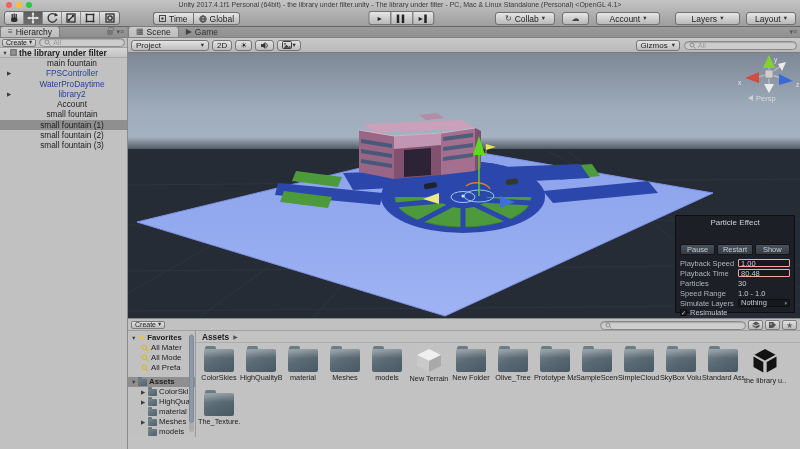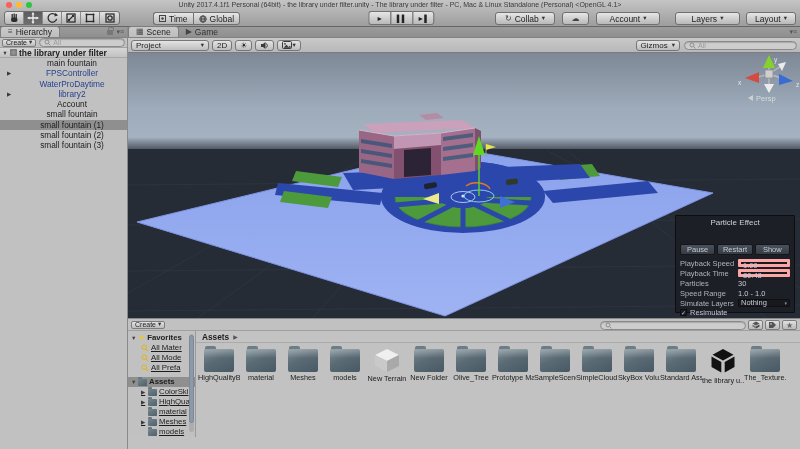--- a/index.html
+++ b/index.html
@@ -98,21 +98,21 @@
   
   #particle-panel{position:absolute;left:547px;top:162px;width:120px;height:98px;
     background:rgba(28,31,37,.97);border:1px solid #0c0e11;border-radius:1px;
     color:#c2c6cc;font-size:7.5px;padding:2px 4px;}
   .pp-title{text-align:center;font-size:8px;color:#cfd3d8;height:10px;line-height:10px;}
   .pp-btns{display:flex;gap:2px;margin:16px 0 3px;}
   .pp-btn{flex:1;height:11px;line-height:10px;text-align:center;background:linear-gradient(#4a515c,#363c45);
     border:1px solid #14161a;border-radius:2px;color:#c6cbd2;font-size:7.5px;}
   .pp-row{display:flex;align-items:center;height:10px;}
   .pp-label{width:58px;color:#aeb3ba;}
-  .pp-field{width:52px;height:8px;line-height:8px;background:#17191d;border:3px solid #fca5a5;
+  .pp-field{width:52px;height:8px;line-height:8px;background:#17191d;border:1px solid #fca5a5;
     border-radius:1px;padding:0 2px;color:#c6cbd2;}
   .pp-text{color:#c6cbd2;}
   .pp-drop{width:52px;height:8px;line-height:8px;background:#17191d;border:1px solid #0d0f12;
     border-radius:1px;padding:0 2px;color:#c6cbd2;display:flex;justify-content:space-between;align-items:center;}
   .pp-check{display:flex;align-items:center;gap:3px;height:9px;}
   .cbox{width:7px;height:7px;background:#1b1e23;border:1px solid #0b0d10;border-radius:1px;
     display:flex;align-items:center;justify-content:center;font-size:6px;color:#bcd0e8;line-height:1;}
 
   
   #project{position:absolute;left:128px;top:318px;width:672px;height:131px;background:#c2c2c2;
@@ -120,21 +120,21 @@
   .p-toolbar{height:12px;display:flex;align-items:center;padding:0 3px;gap:3px;
     border-bottom:1px solid #a0a0a0;background:#c1c1c1;position:relative;}
   .p-tb-right{position:absolute;right:3px;top:1px;display:flex;gap:2px;align-items:center;}
   .icbtn{width:15px;height:10px;display:flex;align-items:center;justify-content:center;
     background:linear-gradient(#e0e0e0,#bababa);border:1px solid #7d7d7d;border-radius:2px;font-size:7px;color:#333;}
   .p-content{position:relative;height:106px;display:flex;}
   #ptree{position:relative;width:68px;height:100%;background:#c1c1c1;border-right:1px solid #9a9a9a;
     overflow:hidden;padding-top:2px;}
   .t-row{height:10px;line-height:10px;display:flex;align-items:center;gap:2px;padding-left:3px;
     font-size:7.8px;white-space:nowrap;color:#1c1c1c;}
-  .t-row.l1{padding-left:13px;text-decoration:underline;}
+  .t-row.l1{padding-left:13px;}
   .t-row.selected{background:#8f8f8f;}
   .t-row .arr{font-size:5.5px;color:#3c3c3c;width:5px;flex:none;}
   .t-row .noarr{width:5px;flex:none;}
   .star{color:#e9c53c;font-size:8px;line-height:1;}
   .mini-folder{width:9px;height:7px;background:linear-gradient(150deg,#74858d,#50606a);
     border-radius:1px;position:relative;flex:none;}
   .mini-folder::before{content:"";position:absolute;top:-2px;left:0;width:4px;height:2px;
     background:#68787f;border-radius:1px 1px 0 0;}
   .vscroll{position:absolute;right:1px;top:3px;width:5px;height:98px;background:#adadad;border-radius:3px;}
   .vthumb{position:absolute;left:0;top:1px;width:5px;height:88px;background:#8d99a8;border-radius:3px;
@@ -638,20 +638,24 @@
       </div>
 
       <div id="pgrid-area">
         <div class="breadcrumb">
           <b>Assets</b>
           <span class="bc-arr">▶</span>
         </div>
         <div class="grid">
           <div class="cell">
               <div class="folder-ic"></div>
+              <div class="cell-label">ColorSkies</div>
+            </div>
+          <div class="cell">
+              <div class="folder-ic"></div>
               <div class="cell-label">HighQualityB...</div>
             </div>
           <div class="cell">
               <div class="folder-ic"></div>
               <div class="cell-label">material</div>
             </div>
           <div class="cell">
               <div class="folder-ic"></div>
               <div class="cell-label">Meshes</div>
             </div>

